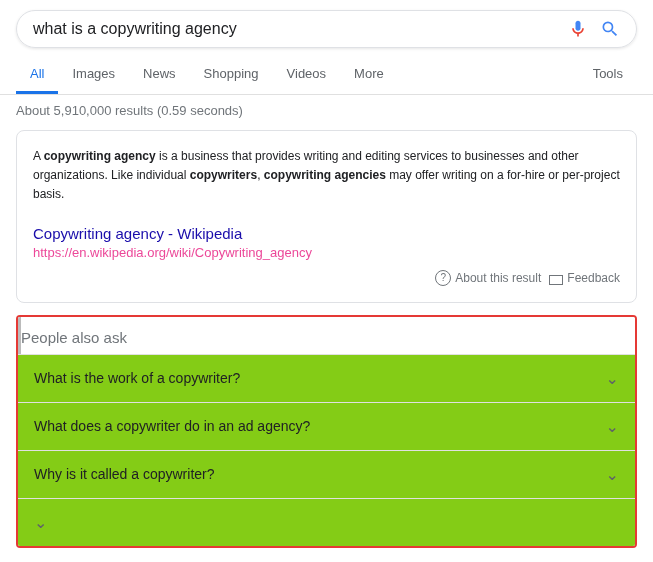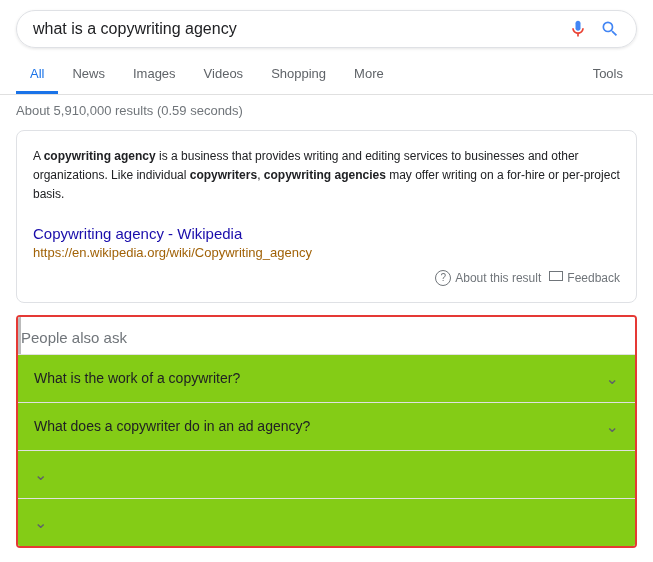--- a/index.html
+++ b/index.html
@@ -108,21 +108,21 @@
     }
     .snippet-link {
       color: #1a0dab;
       font-size: 15px;
       text-decoration: none;
       display: block;
       margin-bottom: 2px;
       margin-top: 20px;
     }
     .snippet-url {
-      color: #a16207;
+      color: #ec4899;
       font-size: 13px;
     }
     .snippet-footer {
       display: flex;
       justify-content: flex-end;
       align-items: center;
       margin-top: 10px;
       gap: 8px;
     }
     .about-result {
@@ -138,21 +138,21 @@
       border-radius: 50%;
       border: 1px solid #70757a;
       display: inline-flex;
       align-items: center;
       justify-content: center;
       font-size: 10px;
       color: #70757a;
     }
     .feedback-link {
       display: flex;
-      align-items: flex-start;
+      align-items: flex-end;
       gap: 4px;
       color: #70757a;
       font-size: 12px;
       cursor: pointer;
     }
     .feedback-icon-small {
       width: 14px;
       height: 10px;
       border: 1px solid #70757a;
       display: inline-block;
@@ -206,24 +206,24 @@
 
       <svg class="search-icon-svg" viewBox="0 0 24 24" xmlns="http://www.w3.org/2000/svg">
         <path d="M15.5 14h-.79l-.28-.27A6.471 6.471 0 0 0 16 9.5 6.5 6.5 0 1 0 9.5 16c1.61 0 3.09-.59 4.23-1.57l.27.28v.79l5 4.99L20.49 19l-4.99-5zm-6 0C7.01 14 5 11.99 5 9.5S7.01 5 9.5 5 14 7.01 14 9.5 11.99 14 9.5 14z" fill="#4285F4"></path>
       </svg>
     </div>
   </div>
 </div>
 
 <nav class="nav-tabs">
   <div class="nav-tab active">All</div>
+  <div class="nav-tab">Images</div>
   <div class="nav-tab">News</div>
-  <div class="nav-tab">Images</div>
+  <div class="nav-tab">Shopping</div>
   <div class="nav-tab">Videos</div>
-  <div class="nav-tab">Shopping</div>
   <div class="nav-tab">More</div>
   <div class="nav-spacer"></div>
   <div class="nav-right">
     <div class="nav-tab">Tools</div>
   </div>
 </nav>
 
 <div class="results-info">About 5,910,000 results (0.59 seconds)</div>
 
 <div class="featured-snippet">
@@ -250,18 +250,19 @@
   <div class="paa-title">People also ask</div>
   <div class="paa-item">
     <span class="paa-item-text">What is the work of a copywriter?</span>
     <span class="chevron-down">⌄</span>
   </div>
   <div class="paa-item">
     <span class="paa-item-text">What does a copywriter do in an ad agency?</span>
     <span class="chevron-down">⌄</span>
   </div>
   <div class="paa-item">
+    <span class="paa-item-text">Why is it called a copywriter?</span>
     <span class="chevron-down">⌄</span>
   </div>
   <div class="paa-item">
     <span class="chevron-down">⌄</span>
   </div>
 </div>
 
 </body></html>

